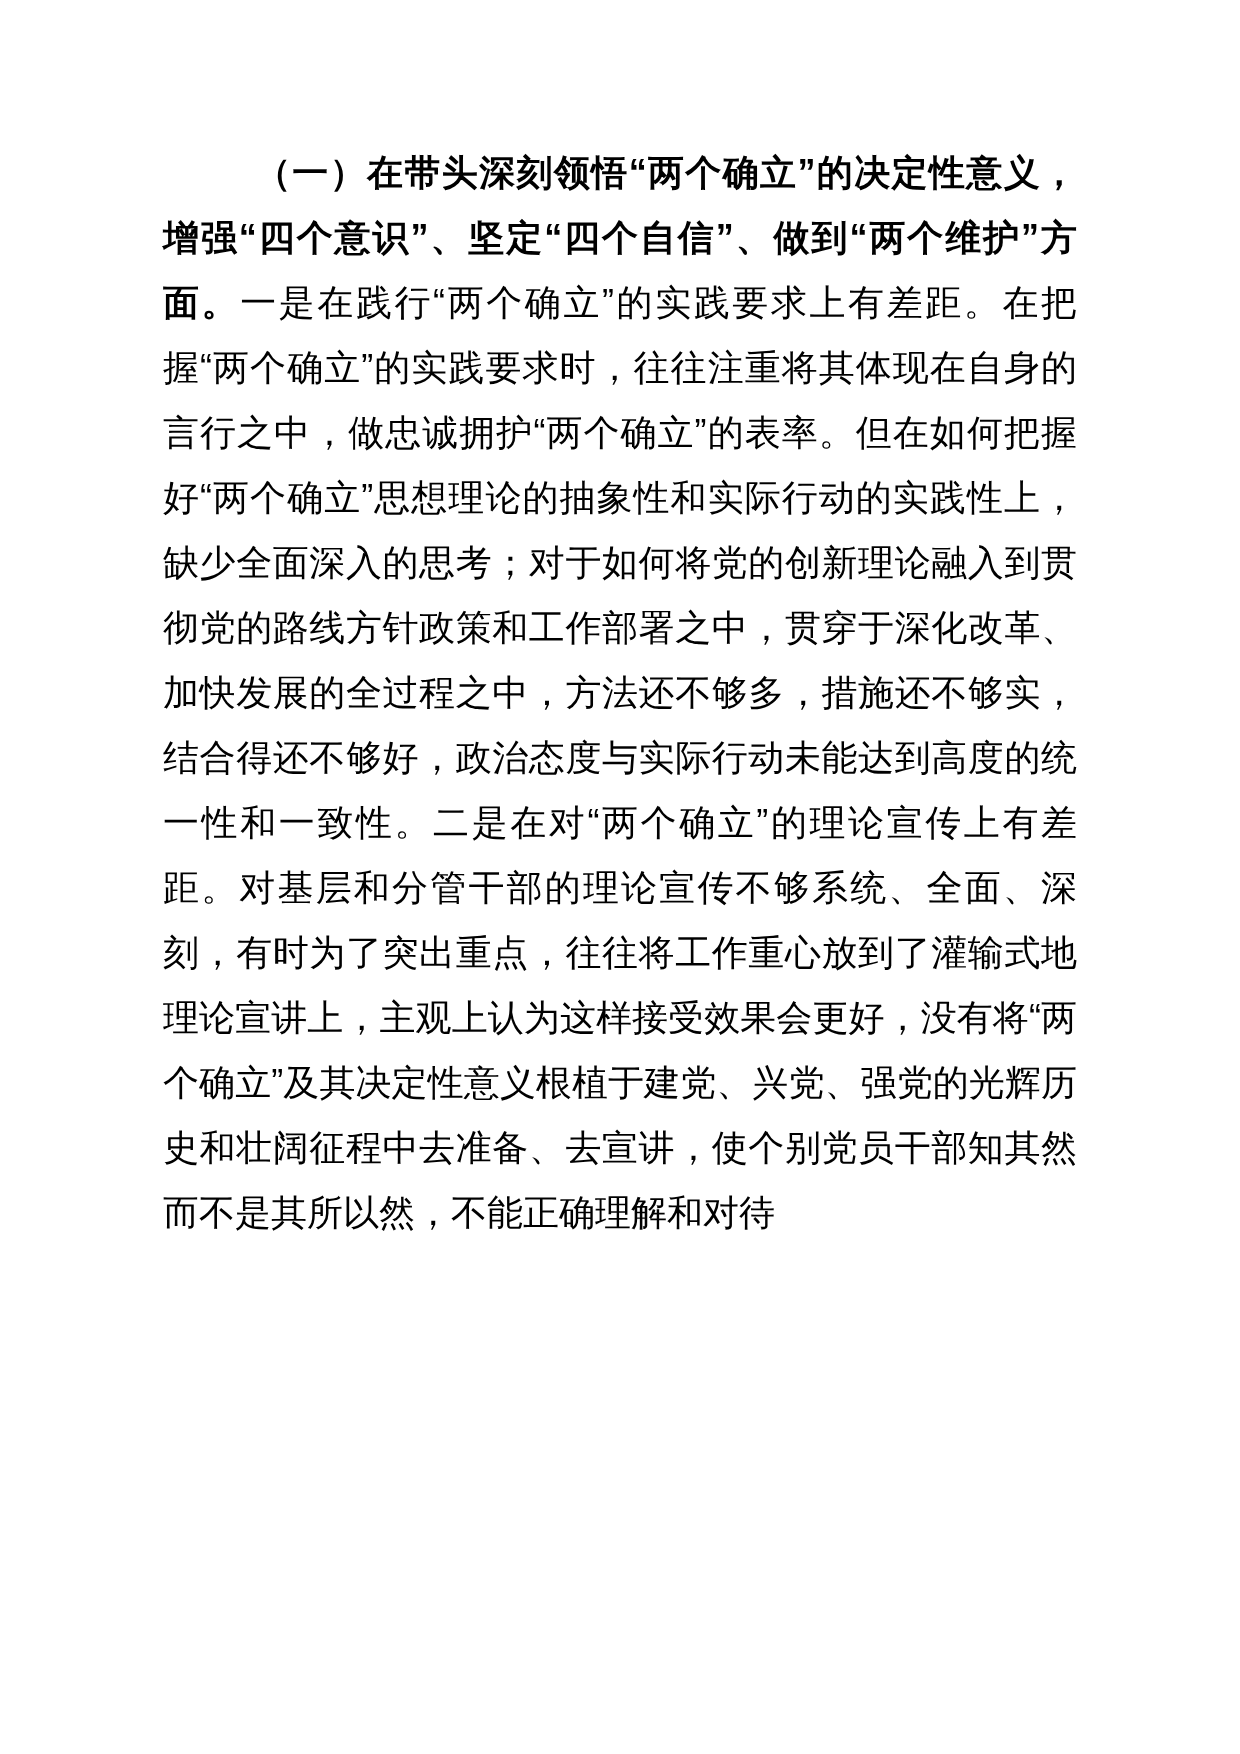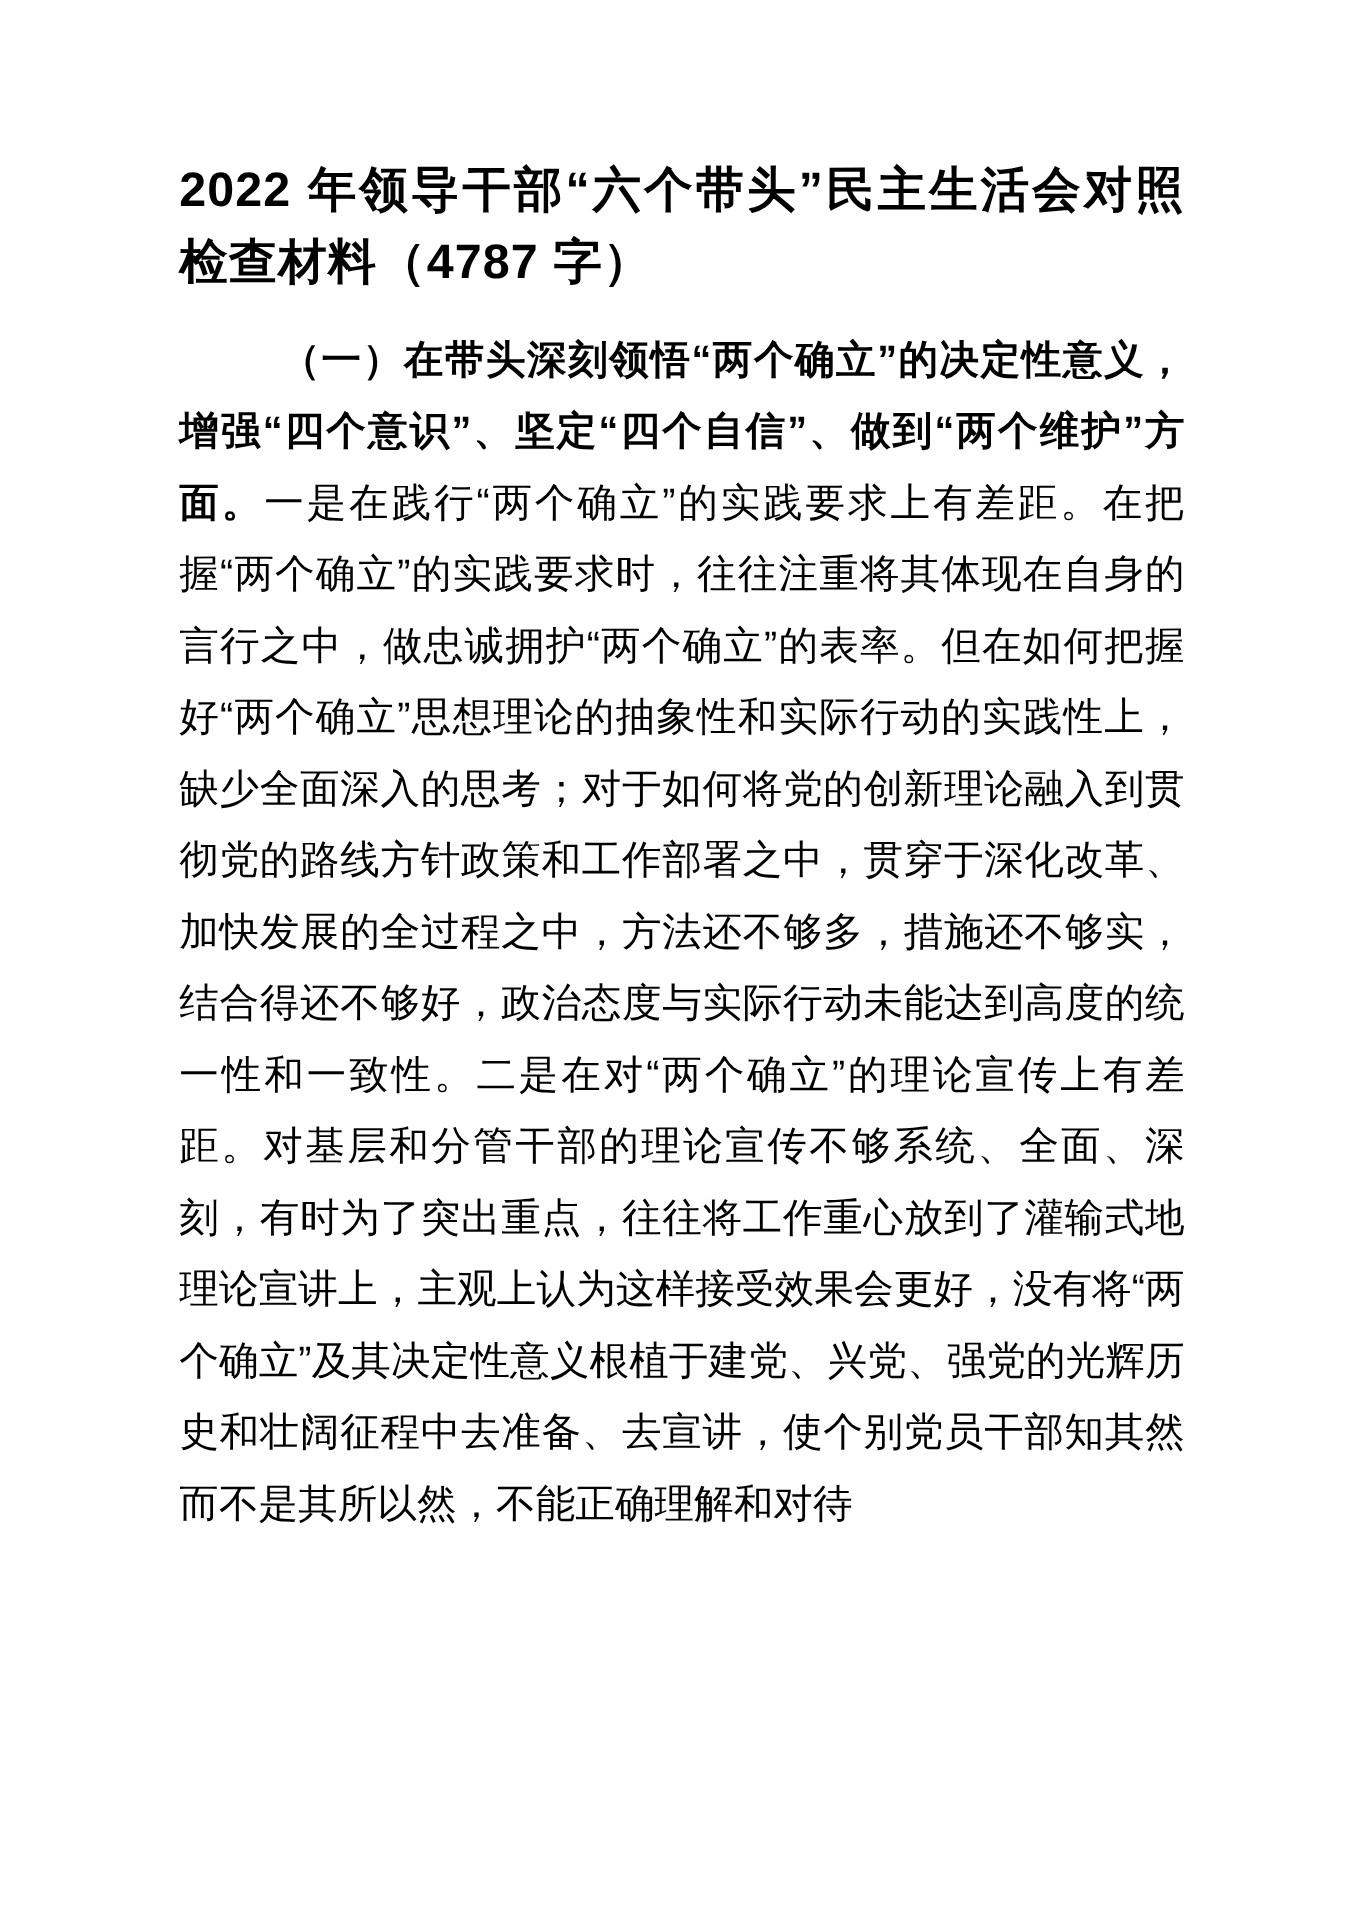--- a/index.html
+++ b/index.html
@@ -41,18 +41,17 @@
     text-indent: 92px;
   }
   .para .lead-bold {
     font-weight: 700;
   }
 </style>
 </head>
 <body>
 
 <div class="page">
-  <h1 class="doc-title">2022 年领导干部“六个带头”民主生活会对照检查材料（4787 字）</h1>
 
 
 
   <p class="para"><span class="lead-bold">（一）在带头深刻领悟“两个确立”的决定性意义，增强“四个意识”、坚定“四个自信”、做到“两个维护”方面。</span><span>一是在践行“两个确立”的实践要求上有差距。在把握“两个确立”的实践要求时，往往注重将其体现在自身的言行之中，做忠诚拥护“两个确立”的表率。但在如何把握好“两个确立”思想理论的抽象性和实际行动的实践性上，缺少全面深入的思考；对于如何将党的创新理论融入到贯彻党的路线方针政策和工作部署之中，贯穿于深化改革、加快发展的全过程之中，方法还不够多，措施还不够实，结合得还不够好，政治态度与实际行动未能达到高度的统一性和一致性。二是在对“两个确立”的理论宣传上有差距。对基层和分管干部的理论宣传不够系统、全面、深刻，有时为了突出重点，往往将工作重心放到了灌输式地理论宣讲上，主观上认为这样接受效果会更好，没有将“两个确立”及其决定性意义根植于建党、兴党、强党的光辉历史和壮阔征程中去准备、去宣讲，使个别党员干部知其然而不是其所以然，不能正确理解和对待</span></p>
 </div>
 
 </body></html>

